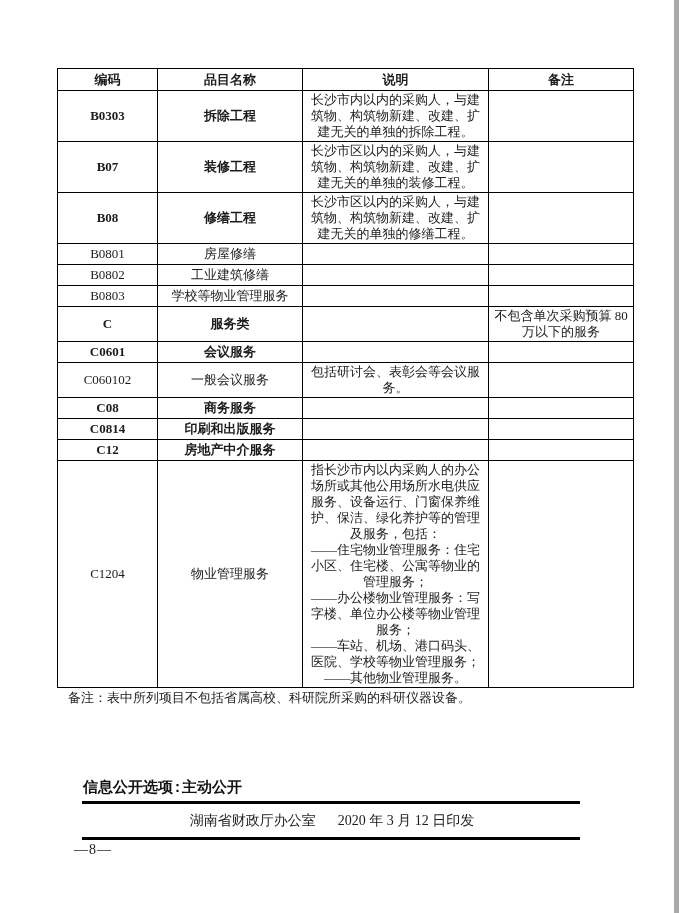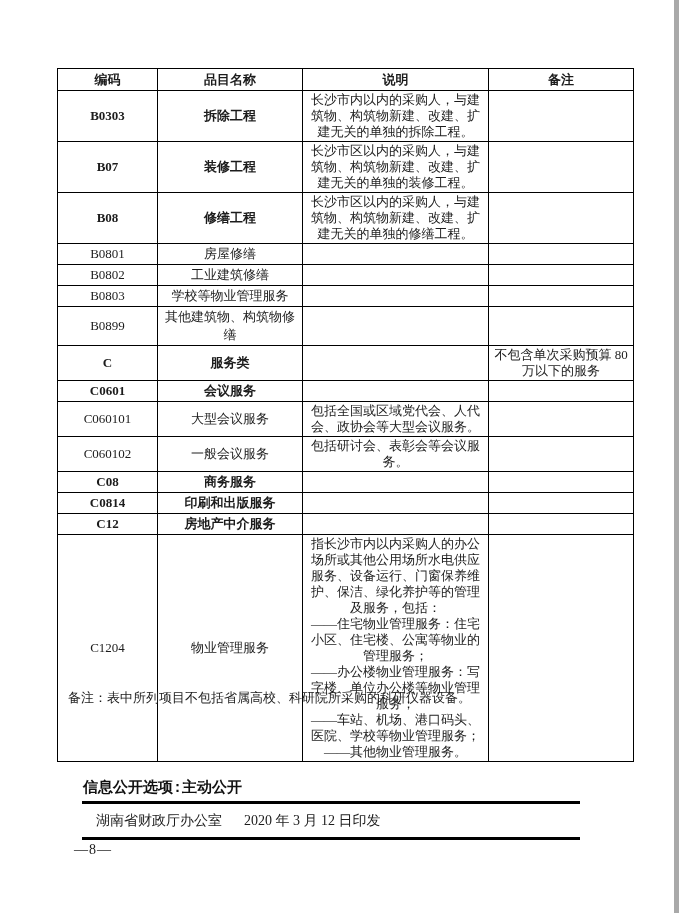--- a/index.html
+++ b/index.html
@@ -42,21 +42,21 @@
   .publicity{
     position:absolute;left:83px;top:778px;
     font-family:Liberation Mono, monospace;
     font-weight:bold;font-size:15px;color:#111;
   }
   .rule{position:absolute;left:82px;width:498px;height:3px;background:#000;}
   .rule-1{top:801px;}
   .rule-2{top:837px;}
   .issuer-row{
     position:absolute;left:82px;top:812px;width:498px;
-    display:flex;justify-content:flex-start;align-items:center;
+    display:flex;justify-content:center;align-items:center;
     font-size:14px;
   }
   .issuer-row .issuer{padding-left:14px;}
   .issuer-row .print-date{padding-right:12px;margin-left:22px;}
   .page-number{
     position:absolute;left:74px;top:842px;font-size:14px;letter-spacing:1px;
   }
 </style>
 </head>
 <body>
@@ -108,42 +108,30 @@
         <td class="name">工业建筑修缮</td>
         <td class="desc"></td>
         <td class="note"></td>
       </tr>
       <tr class="rh-1l">
         <td class="code">B0803</td>
         <td class="name">学校等物业管理服务</td>
         <td class="desc"></td>
         <td class="note"></td>
       </tr>
-      <tr class="rh-1l">
-        <td class="code">B0899</td>
-        <td class="name">其他建筑物、构筑物修缮</td>
-        <td class="desc"></td>
-        <td class="note"></td>
-      </tr>
       <tr class="rh-2l bold-row">
         <td class="code">C</td>
         <td class="name">服务类</td>
         <td class="desc"></td>
         <td class="note">不包含单次采购预算 80 万以下的服务</td>
       </tr>
       <tr class="rh-1l bold-row">
         <td class="code">C0601</td>
         <td class="name">会议服务</td>
         <td class="desc"></td>
-        <td class="note"></td>
-      </tr>
-      <tr class="rh-2s">
-        <td class="code">C060101</td>
-        <td class="name">大型会议服务</td>
-        <td class="desc">包括全国或区域党代会、人代会、政协会等大型会议服务。</td>
         <td class="note"></td>
       </tr>
       <tr class="rh-1l">
         <td class="code">C060102</td>
         <td class="name">一般会议服务</td>
         <td class="desc">包括研讨会、表彰会等会议服务。</td>
         <td class="note"></td>
       </tr>
       <tr class="rh-1l bold-row">
         <td class="code">C08</td>

